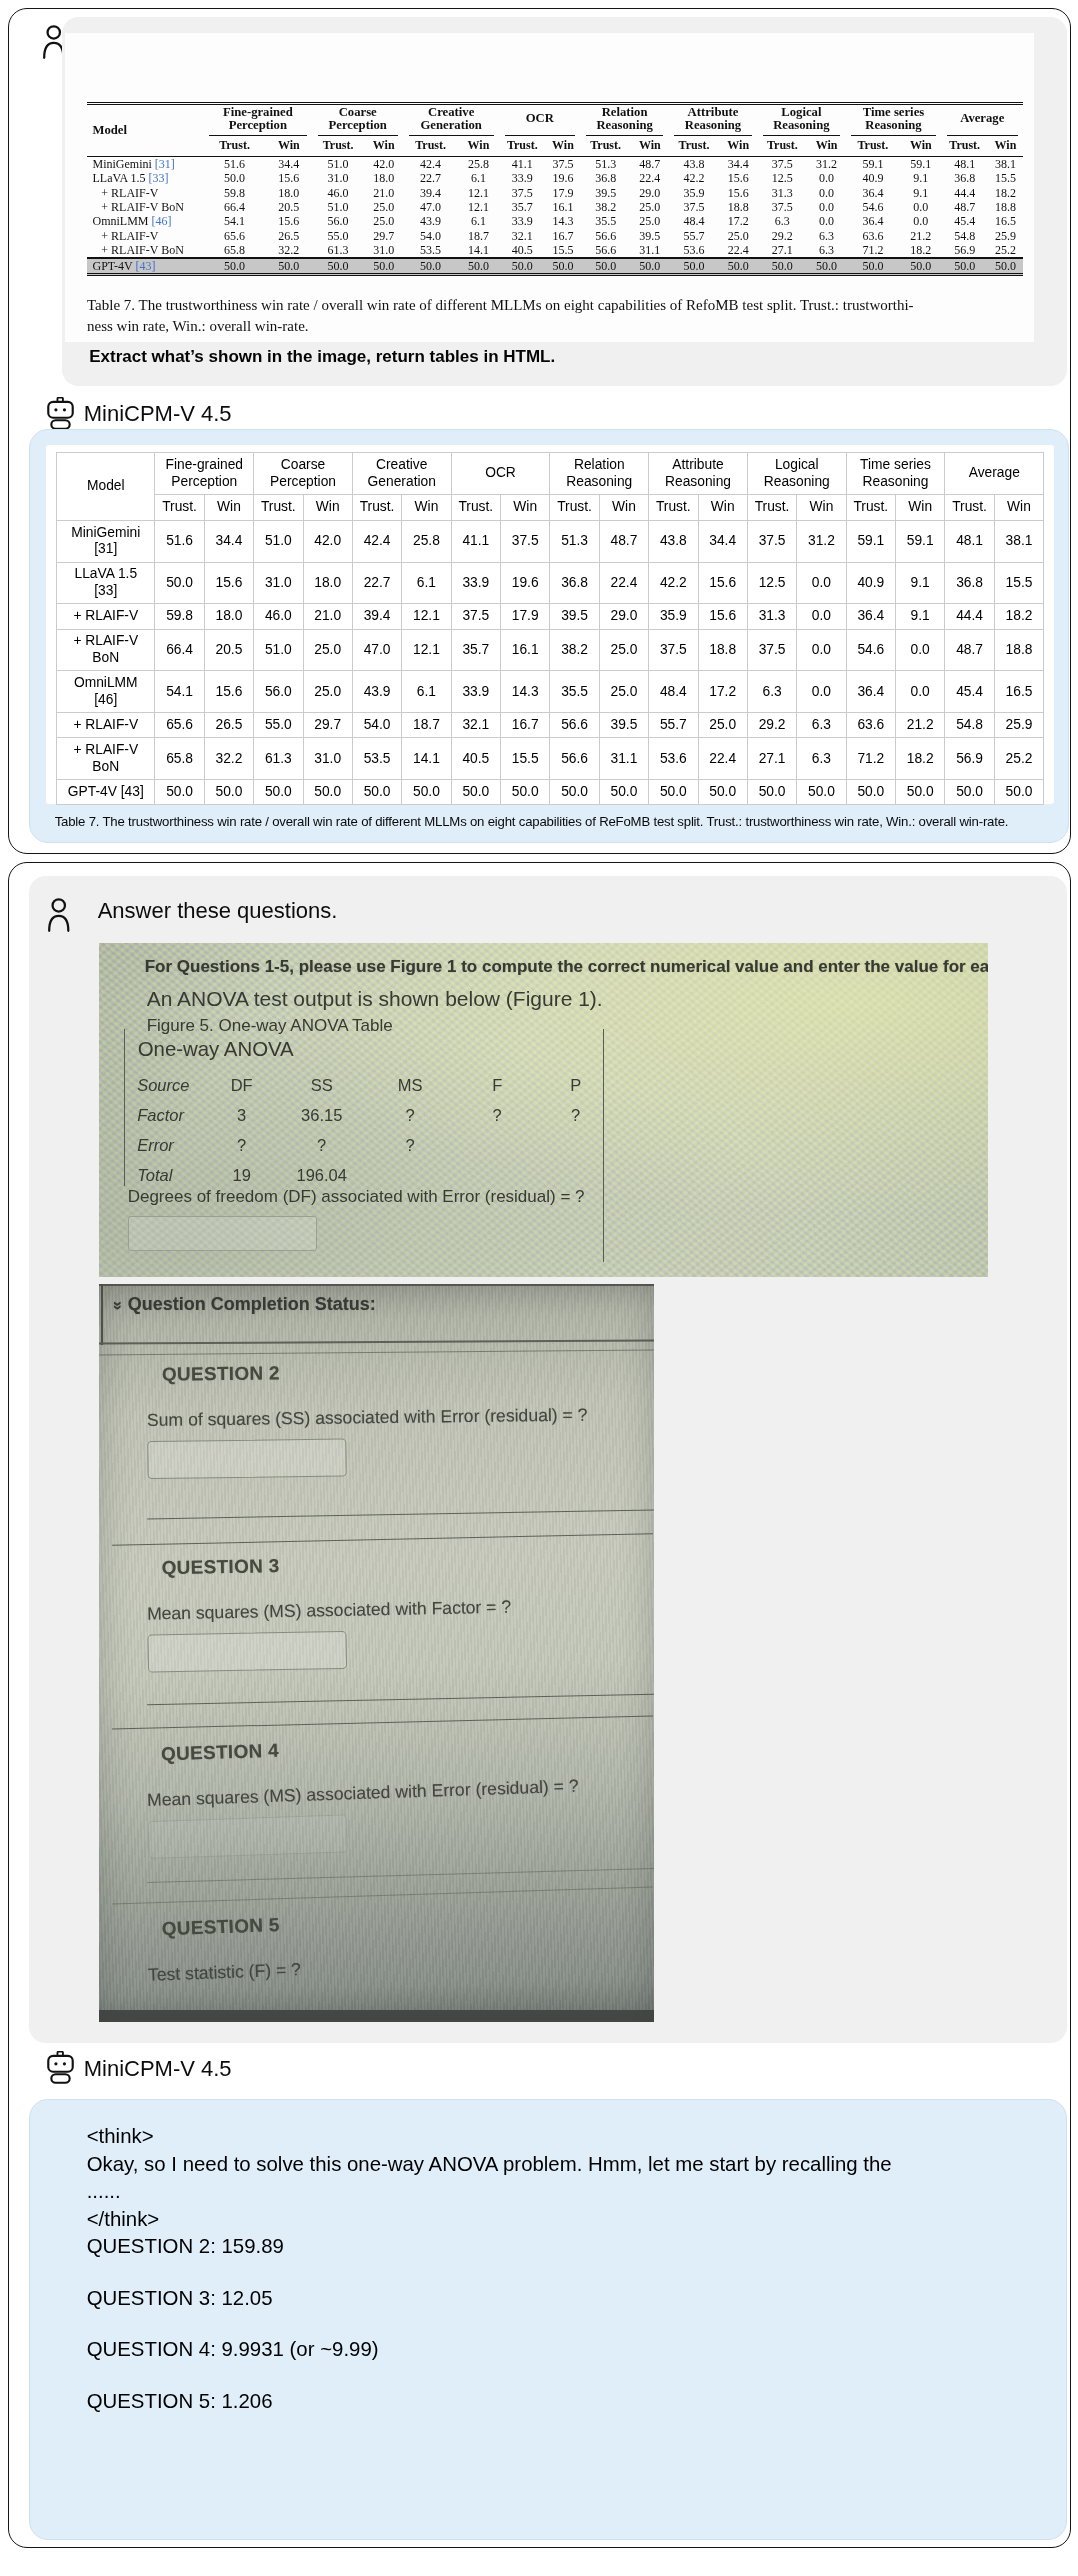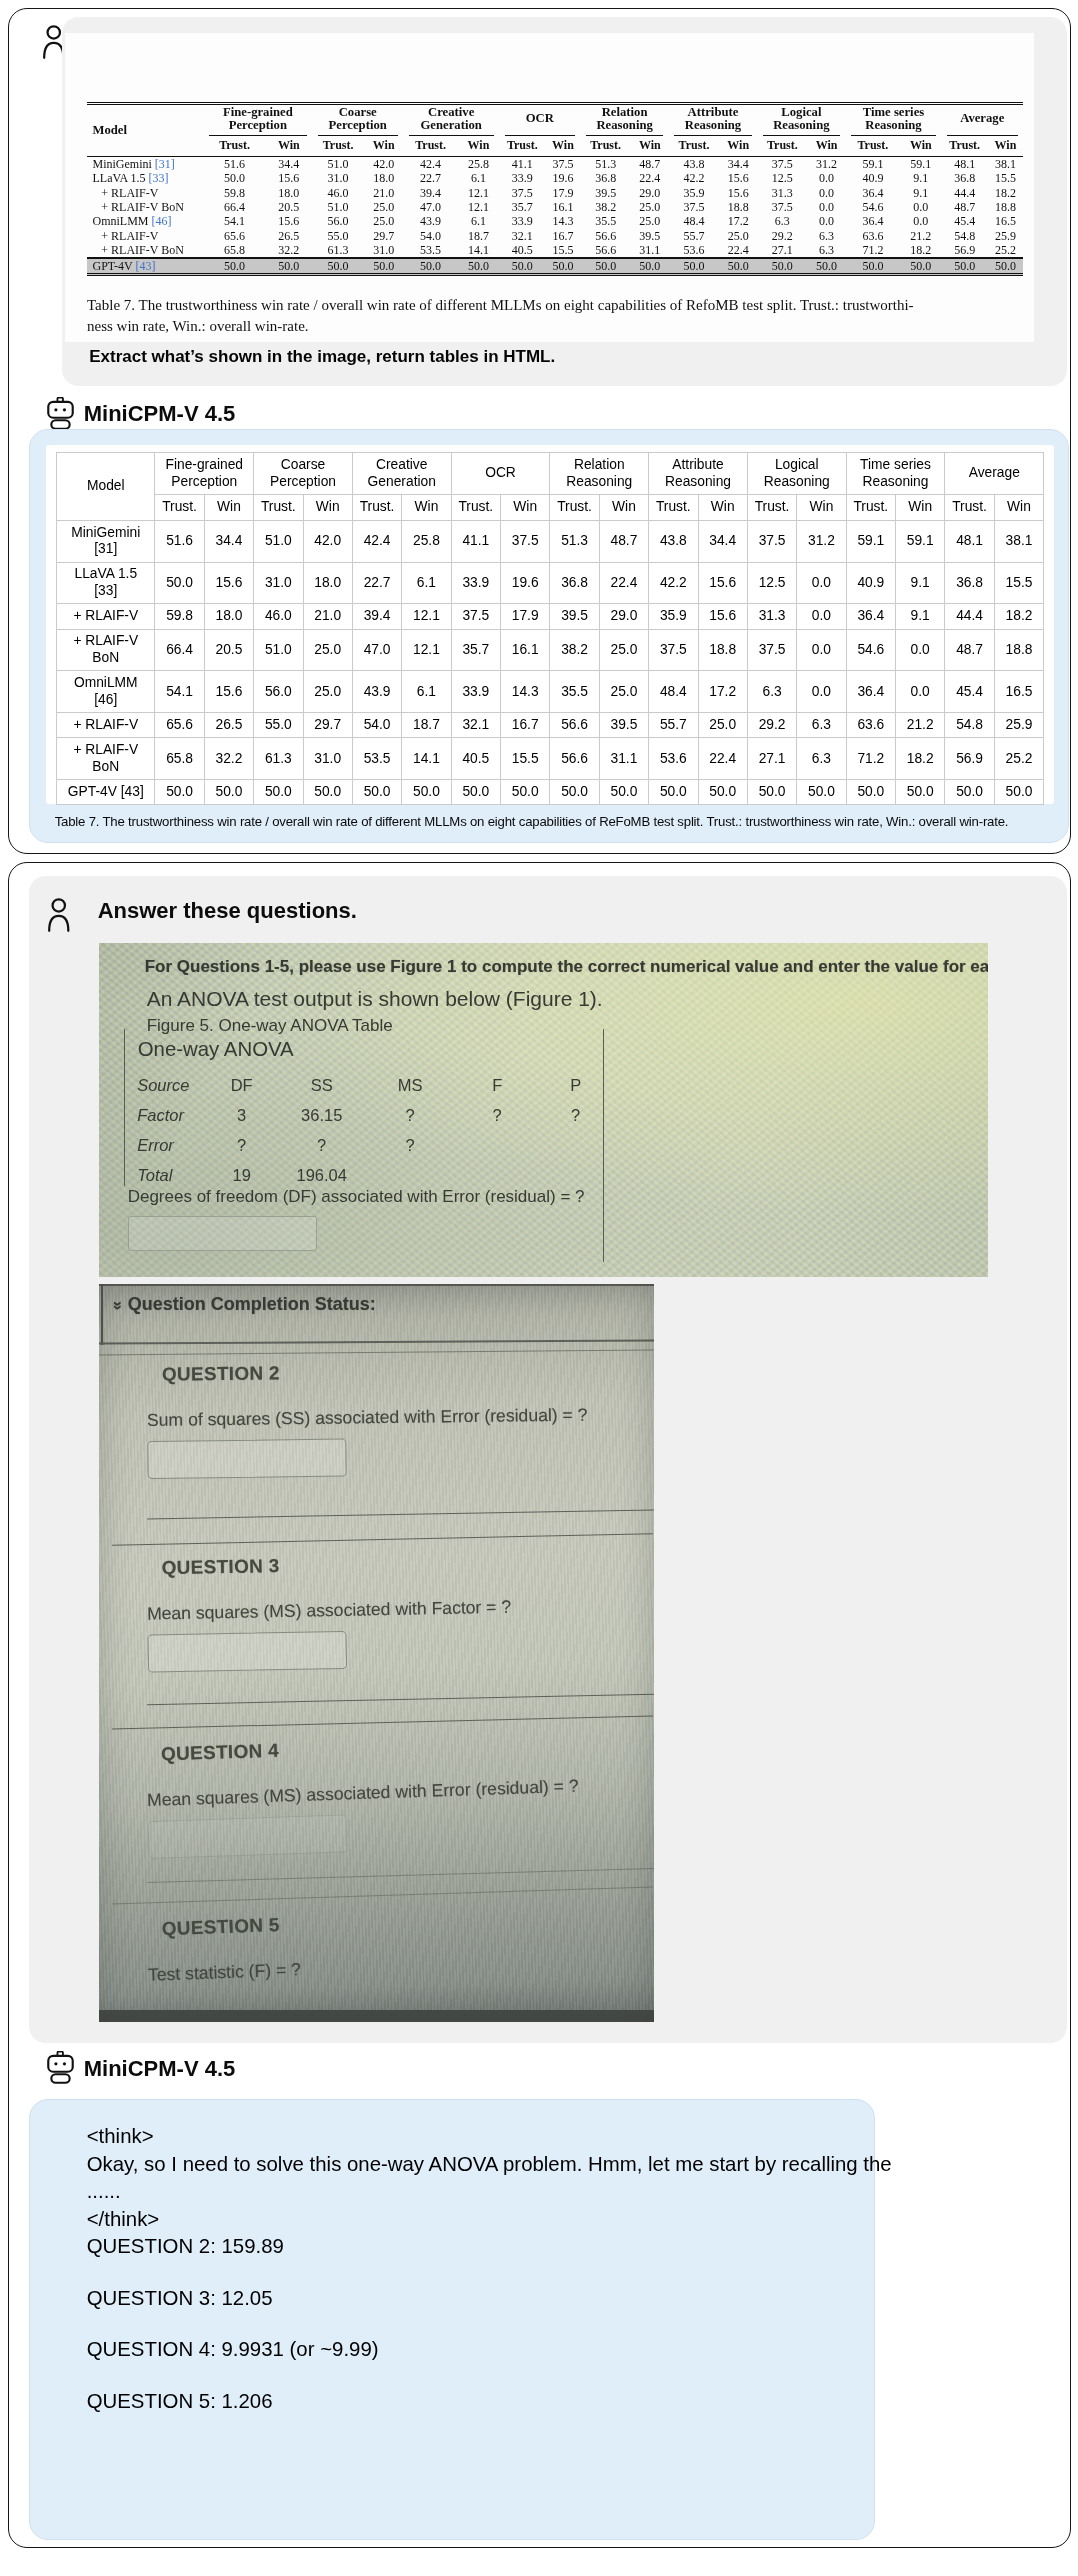--- a/index.html
+++ b/index.html
@@ -6,21 +6,21 @@
   .page{position:relative;width:1079px;height:2576px;background:#ffffff;
         font-family:"Liberation Sans",sans-serif;overflow:hidden;}
   .card{position:absolute;border:1.7px solid #151515;border-radius:19px;background:#fff;}
   #card1{left:7.7px;top:7.7px;width:1061px;height:844px;}
   #card2{left:7.7px;top:862px;width:1061px;height:1684px;}
 
   .bubble-user{position:absolute;background:#f0f0f1;border-radius:16.5px;}
   .bubble-ai{position:absolute;background:#e0eefa;border-radius:19px;border:0.6px solid #cfe0f0;}
 
   .role-icon{position:absolute;}
-  .role-title{position:absolute;font-weight:bold;color:#0c0c0c;}
+  .role-title{position:absolute;font-weight:normal;color:#0c0c0c;}
 
   
   #bubble1{left:53px;top:8.8px;width:1005px;height:369px;}
   #paper-img{position:absolute;left:3.3px;top:15.4px;width:969px;height:309px;background:#fdfdfd;}
   .ptable{position:absolute;left:22px;top:69px;width:936px;border-collapse:collapse;
           font-family:"Liberation Serif",serif;color:#111;
           border-top:3.9px double #111;border-bottom:3.9px double #111;}
   .ptable th,.ptable td{padding:0 1.1px;}
   .ptable .gname{display:flex;align-items:center;justify-content:center;min-height:29px;
                  white-space:pre-line;line-height:13.8px;font-size:12.7px;font-weight:bold;}
@@ -99,21 +99,21 @@
               background:rgba(255,255,255,.16);}
   .qb:nth-of-type(1){top:77px;transform:rotate(-0.7deg);}
   .qb:nth-of-type(2){top:269px;transform:rotate(-1.1deg);}
   .qb:nth-of-type(3){top:452px;transform:rotate(-1.9deg);}
   .qb:nth-of-type(3) .qinput{opacity:.35;}
   .qb:nth-of-type(4){top:626px;transform:rotate(-2.1deg);}
   .ph2-bottom{position:absolute;left:0;bottom:0;width:100%;height:12px;background:#474b47;}
 
   #robot2{left:36px;top:1188px;}
   #ai-title2{left:75px;top:1193px;font-size:22px;}
-  #blue2{left:20px;top:1236px;width:846px;height:441px;padding:0;box-sizing:border-box;}
+  #blue2{left:20px;top:1236px;width:1038px;height:441px;padding:0;box-sizing:border-box;}
   #think-lines{position:absolute;left:57px;top:23px;width:950px;font-size:20.4px;line-height:27.5px;color:#000;}
   .tline{min-height:27.5px;}
   .tline.gap{margin-top:24px;}
 </style>
 </head>
 <body>
 
 <div class="page">
 
   <div class="card" id="card1">

